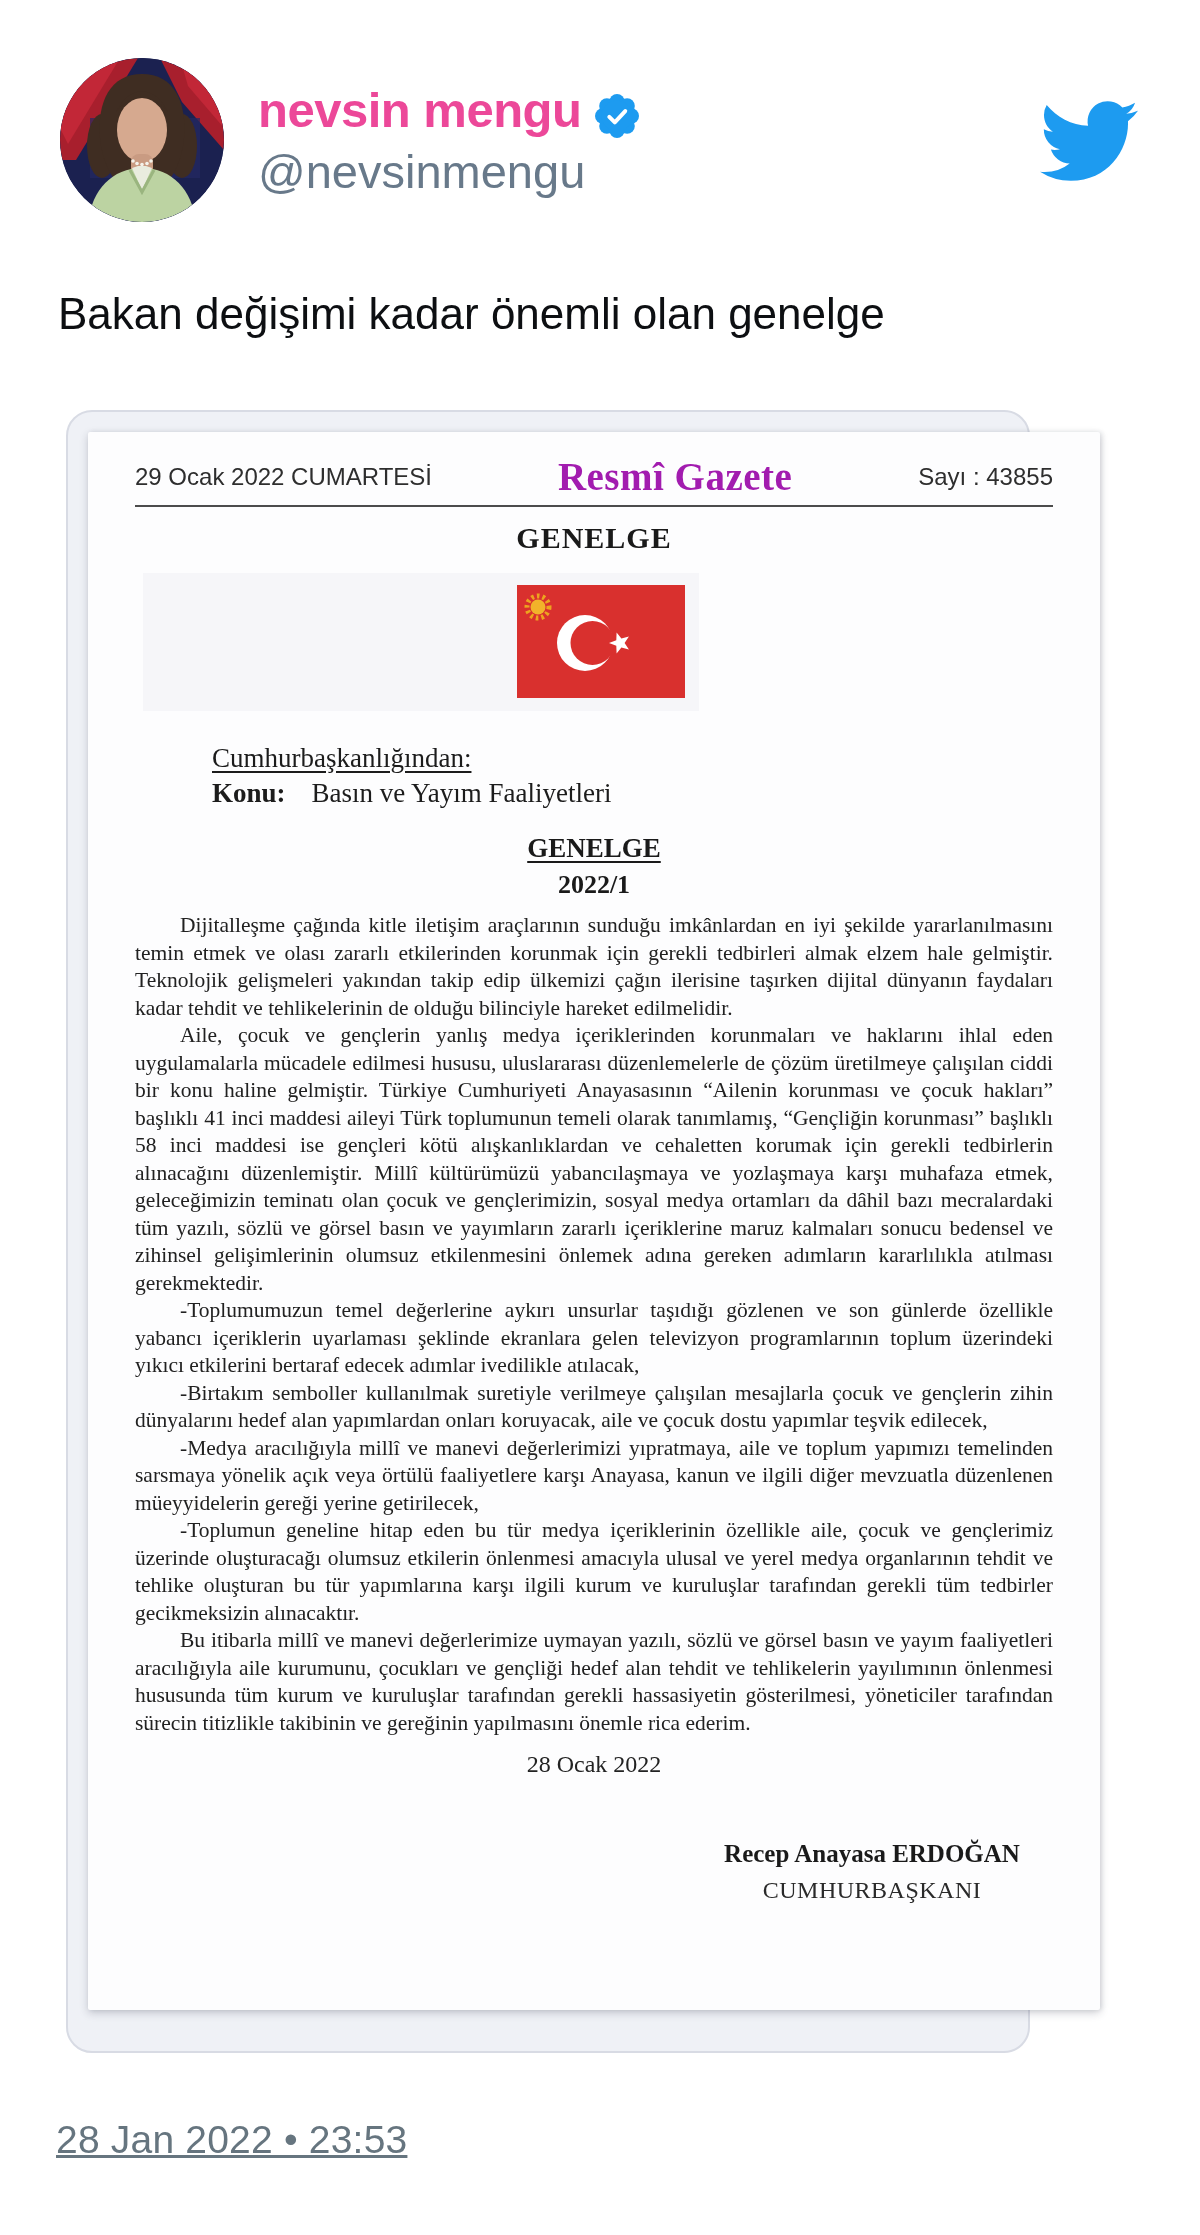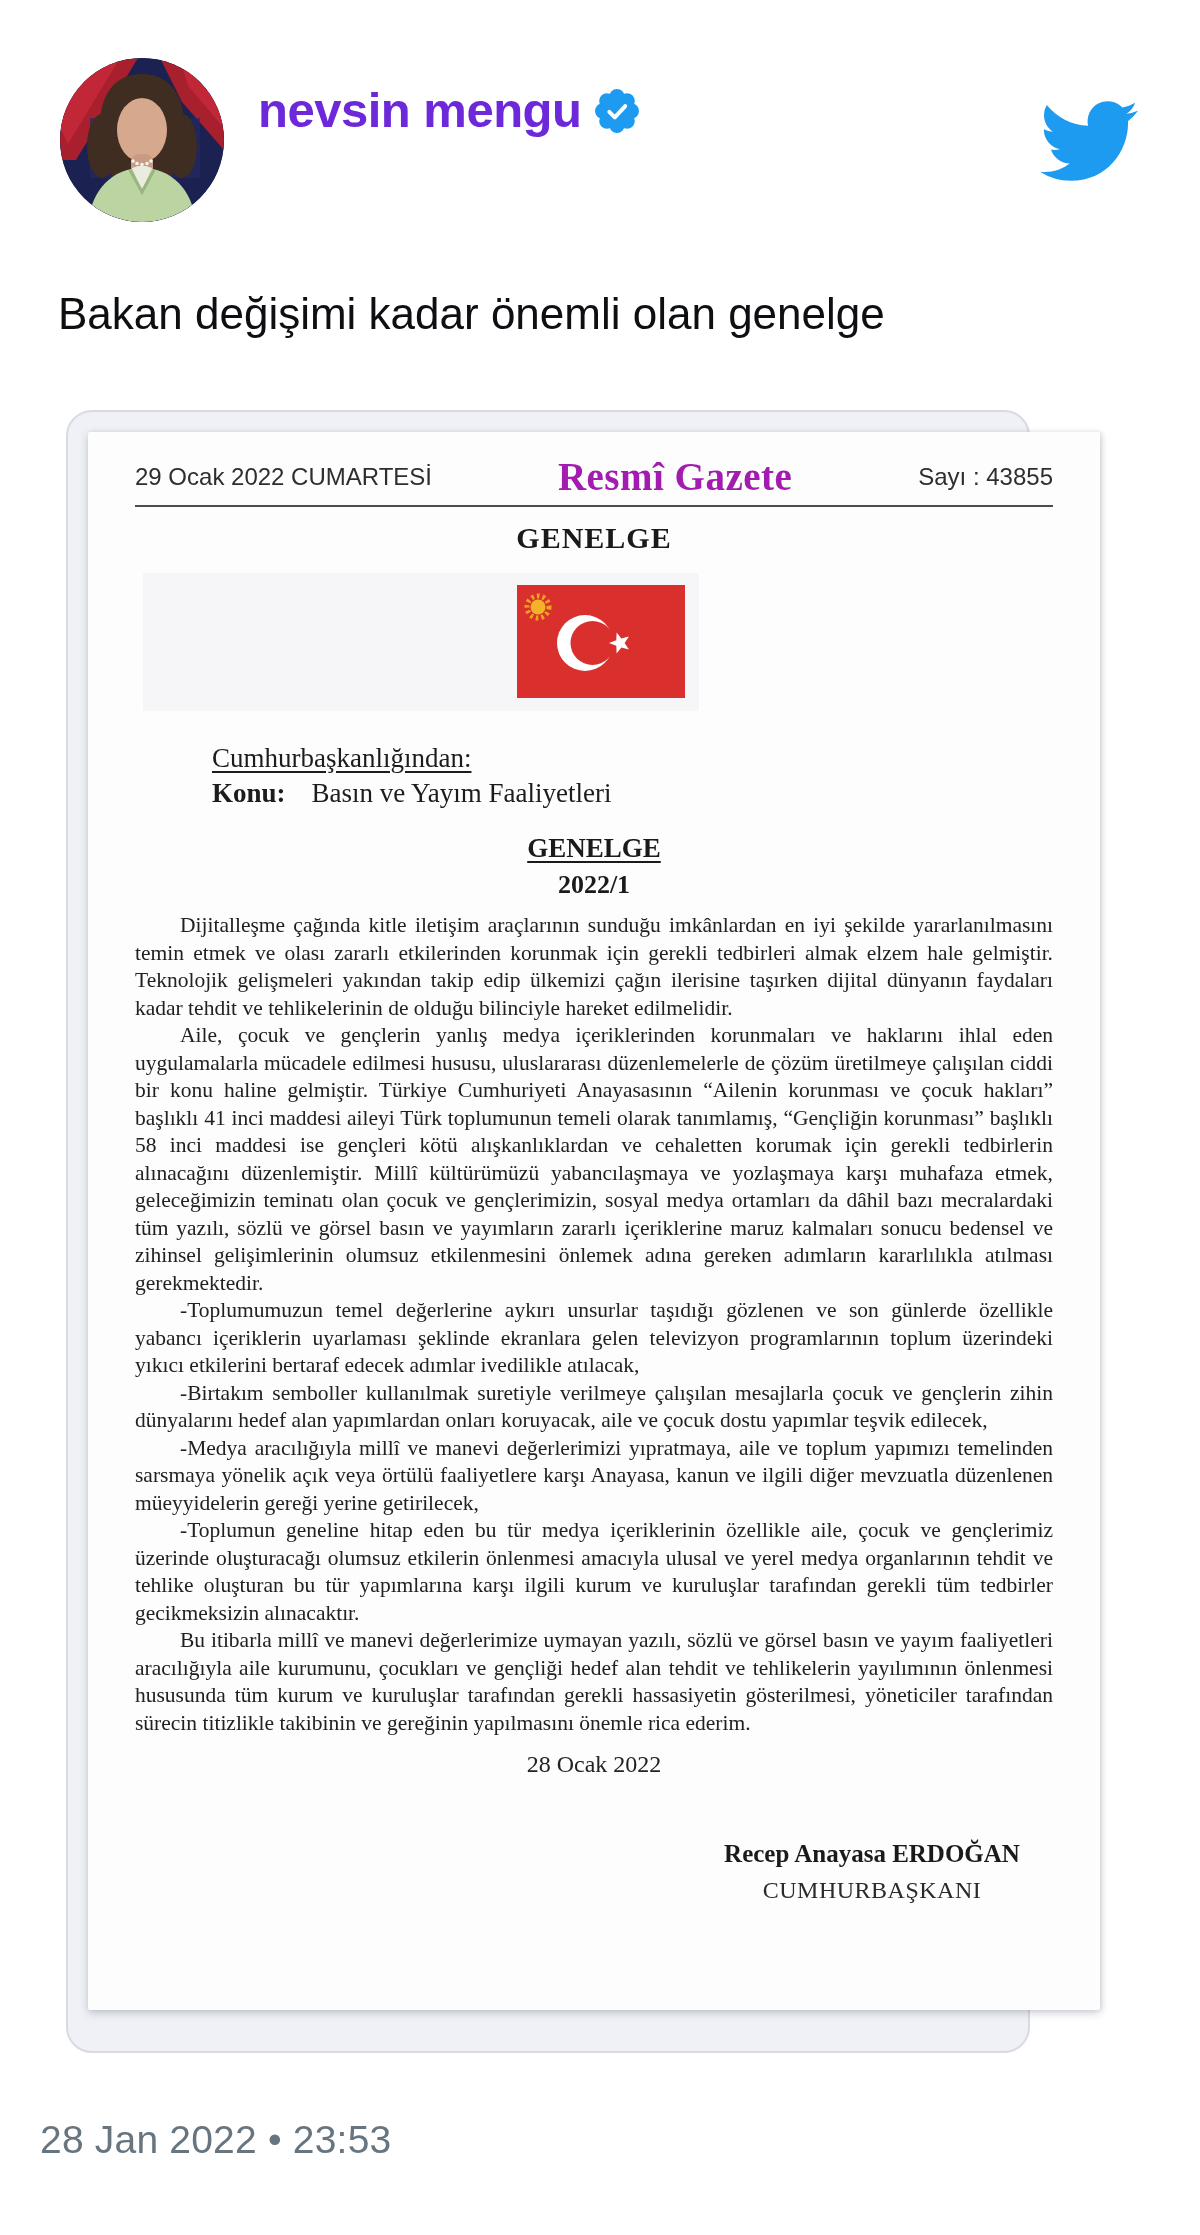--- a/index.html
+++ b/index.html
@@ -11,22 +11,22 @@
   }
 
   
   .avatar {
     position:absolute; left:60px; top:58px; width:164px; height:164px;
     border-radius:50%; overflow:hidden; background:#1b2150;
   }
   .avatar svg { display:block; width:100%; height:100%; }
   .name-block { position:absolute; left:258px; top:84px; }
   .display-name {
-    font-size:49px; font-weight:700; color:#6d28d9; letter-spacing:-0.5px;
-    display:flex; align-items:center; gap:14px; line-height:1.1;
+    font-size:49px; font-weight:700; color:#ec4899; letter-spacing:-0.5px;
+    display:flex; align-items:flex-end; gap:14px; line-height:1.1;
   }
   .badge { width:44px; height:44px; display:inline-block; }
   .handle { font-size:47px; color:#68798a; margin-top:8px; line-height:1.1; letter-spacing:0; }
   .bird { position:absolute; left:1040px; top:92px; width:98px; height:98px; }
 
   
   .tweet-text {
     position:absolute; left:58px; top:286px; width:1100px;
     font-size:44px; color:#0d0f12; font-weight:400; line-height:1.25;
   }
@@ -77,22 +77,23 @@
     font-size:21.5px; line-height:27.5px; text-align:justify;
     text-indent:45px; color:#212121;
   }
   .doc-date-line { margin-top:14px; text-align:center; font-size:24px; color:#222; }
   .doc-signature { margin-top:62px; margin-left:552px; width:370px; text-align:center; }
   .sig-name  { font-size:25px; font-weight:700; color:#1a1a1a; }
   .sig-title { font-size:24px; margin-top:9px; letter-spacing:0.5px; color:#2a2a2a; }
 
   
   .footer-time {
-    position:absolute; left:40px; top:2118px; font-size:39px; color:#66757f;
+    position:absolute; left:56px; top:2118px; font-size:39px; color:#66757f;
     letter-spacing:0.2px;
+    text-decoration:underline;
   }
 </style>
 </head>
 <body>
 
 <div class="canvas">
 
   <div class="avatar">
     <svg viewBox="0 0 164 164">
       <defs>
@@ -139,20 +140,21 @@
             <circle cx="10.8" cy="29.2" r="7"></circle>
           <circle cx="7" cy="20" r="7"></circle>
             <circle cx="10.8" cy="10.8" r="7"></circle>
           <circle cx="20" cy="7" r="7"></circle>
             <circle cx="29.2" cy="10.8" r="7"></circle>
           <circle cx="20" cy="20" r="14"></circle>
         </g>
         <polyline points="13,20.8 18,25.8 27.5,15.5" fill="none" stroke="#ffffff" stroke-width="3.6" stroke-linecap="round" stroke-linejoin="round"></polyline>
       </svg>
     </div>
+    <div class="handle">@nevsinmengu</div>
   </div>
 
   <svg class="bird" viewBox="0 0 24 24">
     <path fill="#1d9bf0" d="M23.953 4.57a10 10 0 01-2.825.775 4.958 4.958 0 002.163-2.723c-.951.555-2.005.959-3.127 1.184a4.92 4.92 0 00-8.384 4.482C7.69 8.095 4.067 6.13 1.64 3.162a4.822 4.822 0 00-.666 2.475c0 1.71.87 3.213 2.188 4.096a4.904 4.904 0 01-2.228-.616v.06a4.923 4.923 0 003.946 4.827 4.996 4.996 0 01-2.212.085 4.936 4.936 0 004.604 3.417 9.867 9.867 0 01-6.102 2.105c-.39 0-.779-.023-1.17-.067a13.995 13.995 0 007.557 2.209c9.053 0 13.998-7.496 13.998-13.985 0-.21 0-.42-.015-.63A9.935 9.935 0 0024 4.59z"></path>
   </svg>
 
   <div class="tweet-text">Bakan değişimi kadar önemli olan genelge</div>
 
   <div class="doc-card">
     <div class="doc-page">

